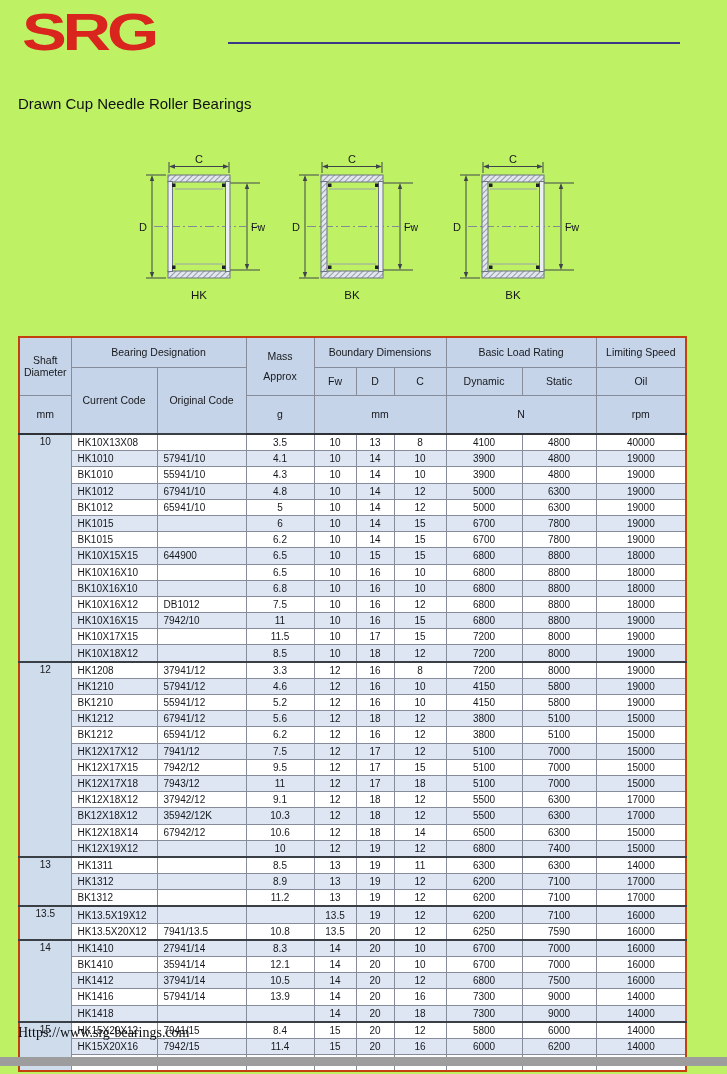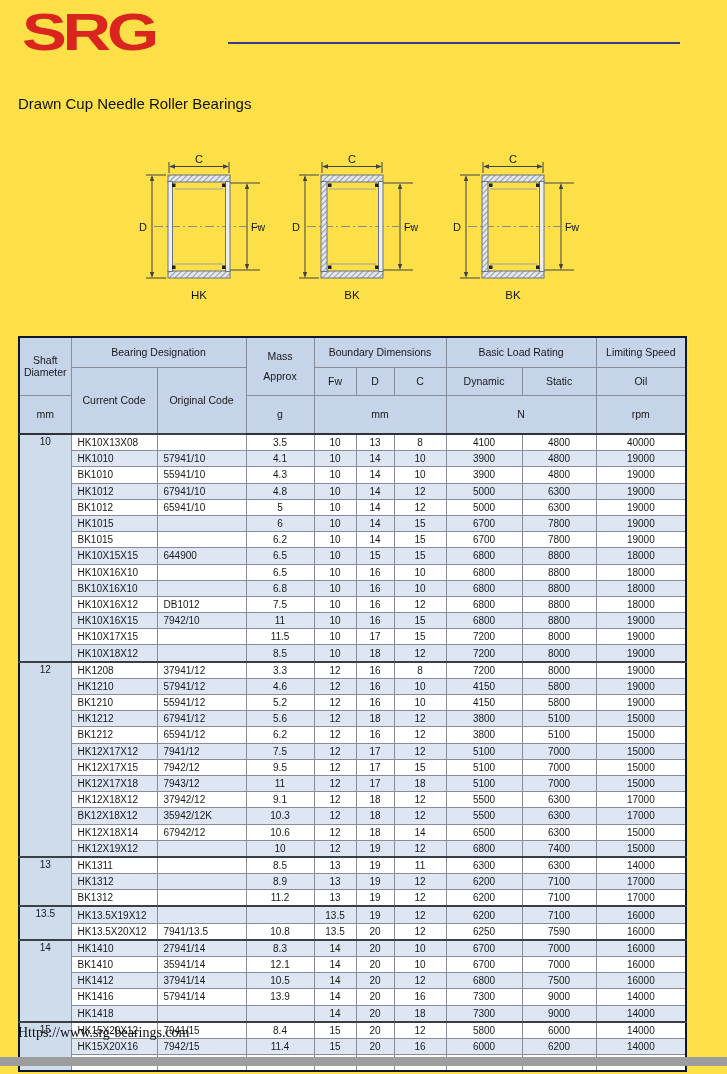--- a/index.html
+++ b/index.html
@@ -1,34 +1,34 @@
 <!DOCTYPE html>
 <html><head>
 <meta charset="utf-8">
 <style>
   html,body{margin:0;padding:0;}
-  .page{position:relative;width:727px;height:1074px;background:#fde047;
+  .page{position:relative;width:727px;height:1074px;background:#bef264;
         font-family:"Liberation Sans",sans-serif;overflow:hidden;}
 
   
   .logo{position:absolute;left:22px;top:6px;font-size:64px;font-weight:900;
         color:#d9251d;letter-spacing:-4px;line-height:1;
         transform:scale(1.05,.82);transform-origin:left top;}
   .rule{position:absolute;left:228px;top:42px;width:452px;height:2px;background:#3d3787;}
   .title{position:absolute;left:18px;top:95px;font-size:15px;color:#101114;}
 
   
   .diagram{position:absolute;top:150px;width:130px;height:155px;}
   #dg1{left:138px;} #dg2{left:291px;} #dg3{left:452px;}
   .diagram svg{display:block;}
 
   
   .btable{position:absolute;left:18px;top:336px;width:667px;
           border-collapse:collapse;table-layout:fixed;
-          border:2px solid #0f172a;}
+          border:2px solid #c2410c;}
   .btable th,.btable td{border:1px solid #868c9a;font-weight:normal;color:#16181c;
           overflow:hidden;white-space:nowrap;padding:0;}
   .btable thead th{background:#c6d4e9;font-size:10.5px;text-align:center;white-space:normal;line-height:1.2;}
   .btable thead tr:last-child th{border-bottom:2px solid #2e3237;}
   .th-mass div:first-child{margin-bottom:8px;}
   .btable tbody td{font-size:10px;height:15.2px;text-align:center;background:#ffffff;}
   .btable tbody td.c0,.btable tbody td.c1{text-align:left;padding-left:6px;}
   .btable tbody tr.alt td{background:#dde6f2;}
   .btable tbody tr td.shaft{background:#cfdcec;vertical-align:top;padding-top:1px;text-align:center;}
   .btable tbody tr.group-start td{border-top:2px solid #3a3f46;}

